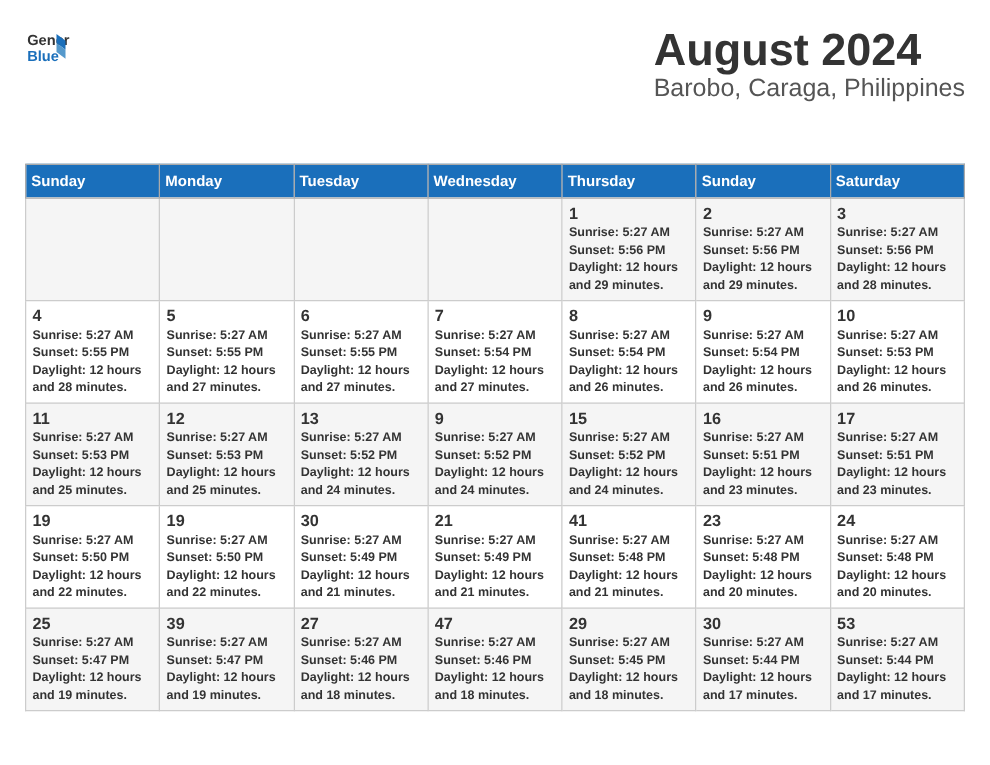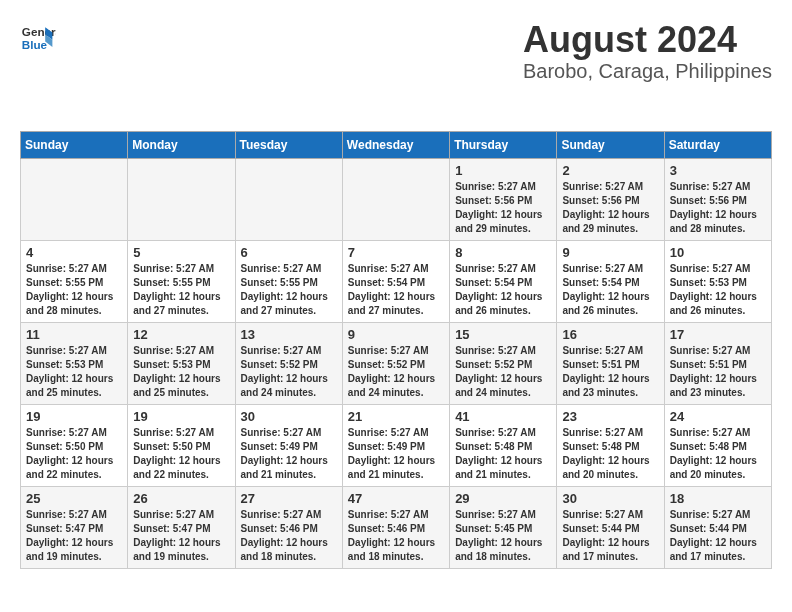--- a/index.html
+++ b/index.html
@@ -298,21 +298,21 @@
       </tr>
       <tr>
         <td>
           <span class="day-num">25</span>
           <div class="day-info" style="white-space: pre-line;">Sunrise: 5:27 AM
 Sunset: 5:47 PM
 Daylight: 12 hours
 and 19 minutes.</div>
         </td>
         <td>
-          <span class="day-num">26</span>
+          <span class="day-num">39</span>
           <div class="day-info" style="white-space: pre-line;">Sunrise: 5:27 AM
 Sunset: 5:47 PM
 Daylight: 12 hours
 and 19 minutes.</div>
         </td>
         <td>
           <span class="day-num">27</span>
           <div class="day-info" style="white-space: pre-line;">Sunrise: 5:27 AM
 Sunset: 5:46 PM
 Daylight: 12 hours
@@ -333,21 +333,21 @@
 and 18 minutes.</div>
         </td>
         <td>
           <span class="day-num">30</span>
           <div class="day-info" style="white-space: pre-line;">Sunrise: 5:27 AM
 Sunset: 5:44 PM
 Daylight: 12 hours
 and 17 minutes.</div>
         </td>
         <td>
-          <span class="day-num">18</span>
+          <span class="day-num">53</span>
           <div class="day-info" style="white-space: pre-line;">Sunrise: 5:27 AM
 Sunset: 5:44 PM
 Daylight: 12 hours
 and 17 minutes.</div>
         </td>
       </tr>
     </tbody>
 </table>
 
 </body></html>

